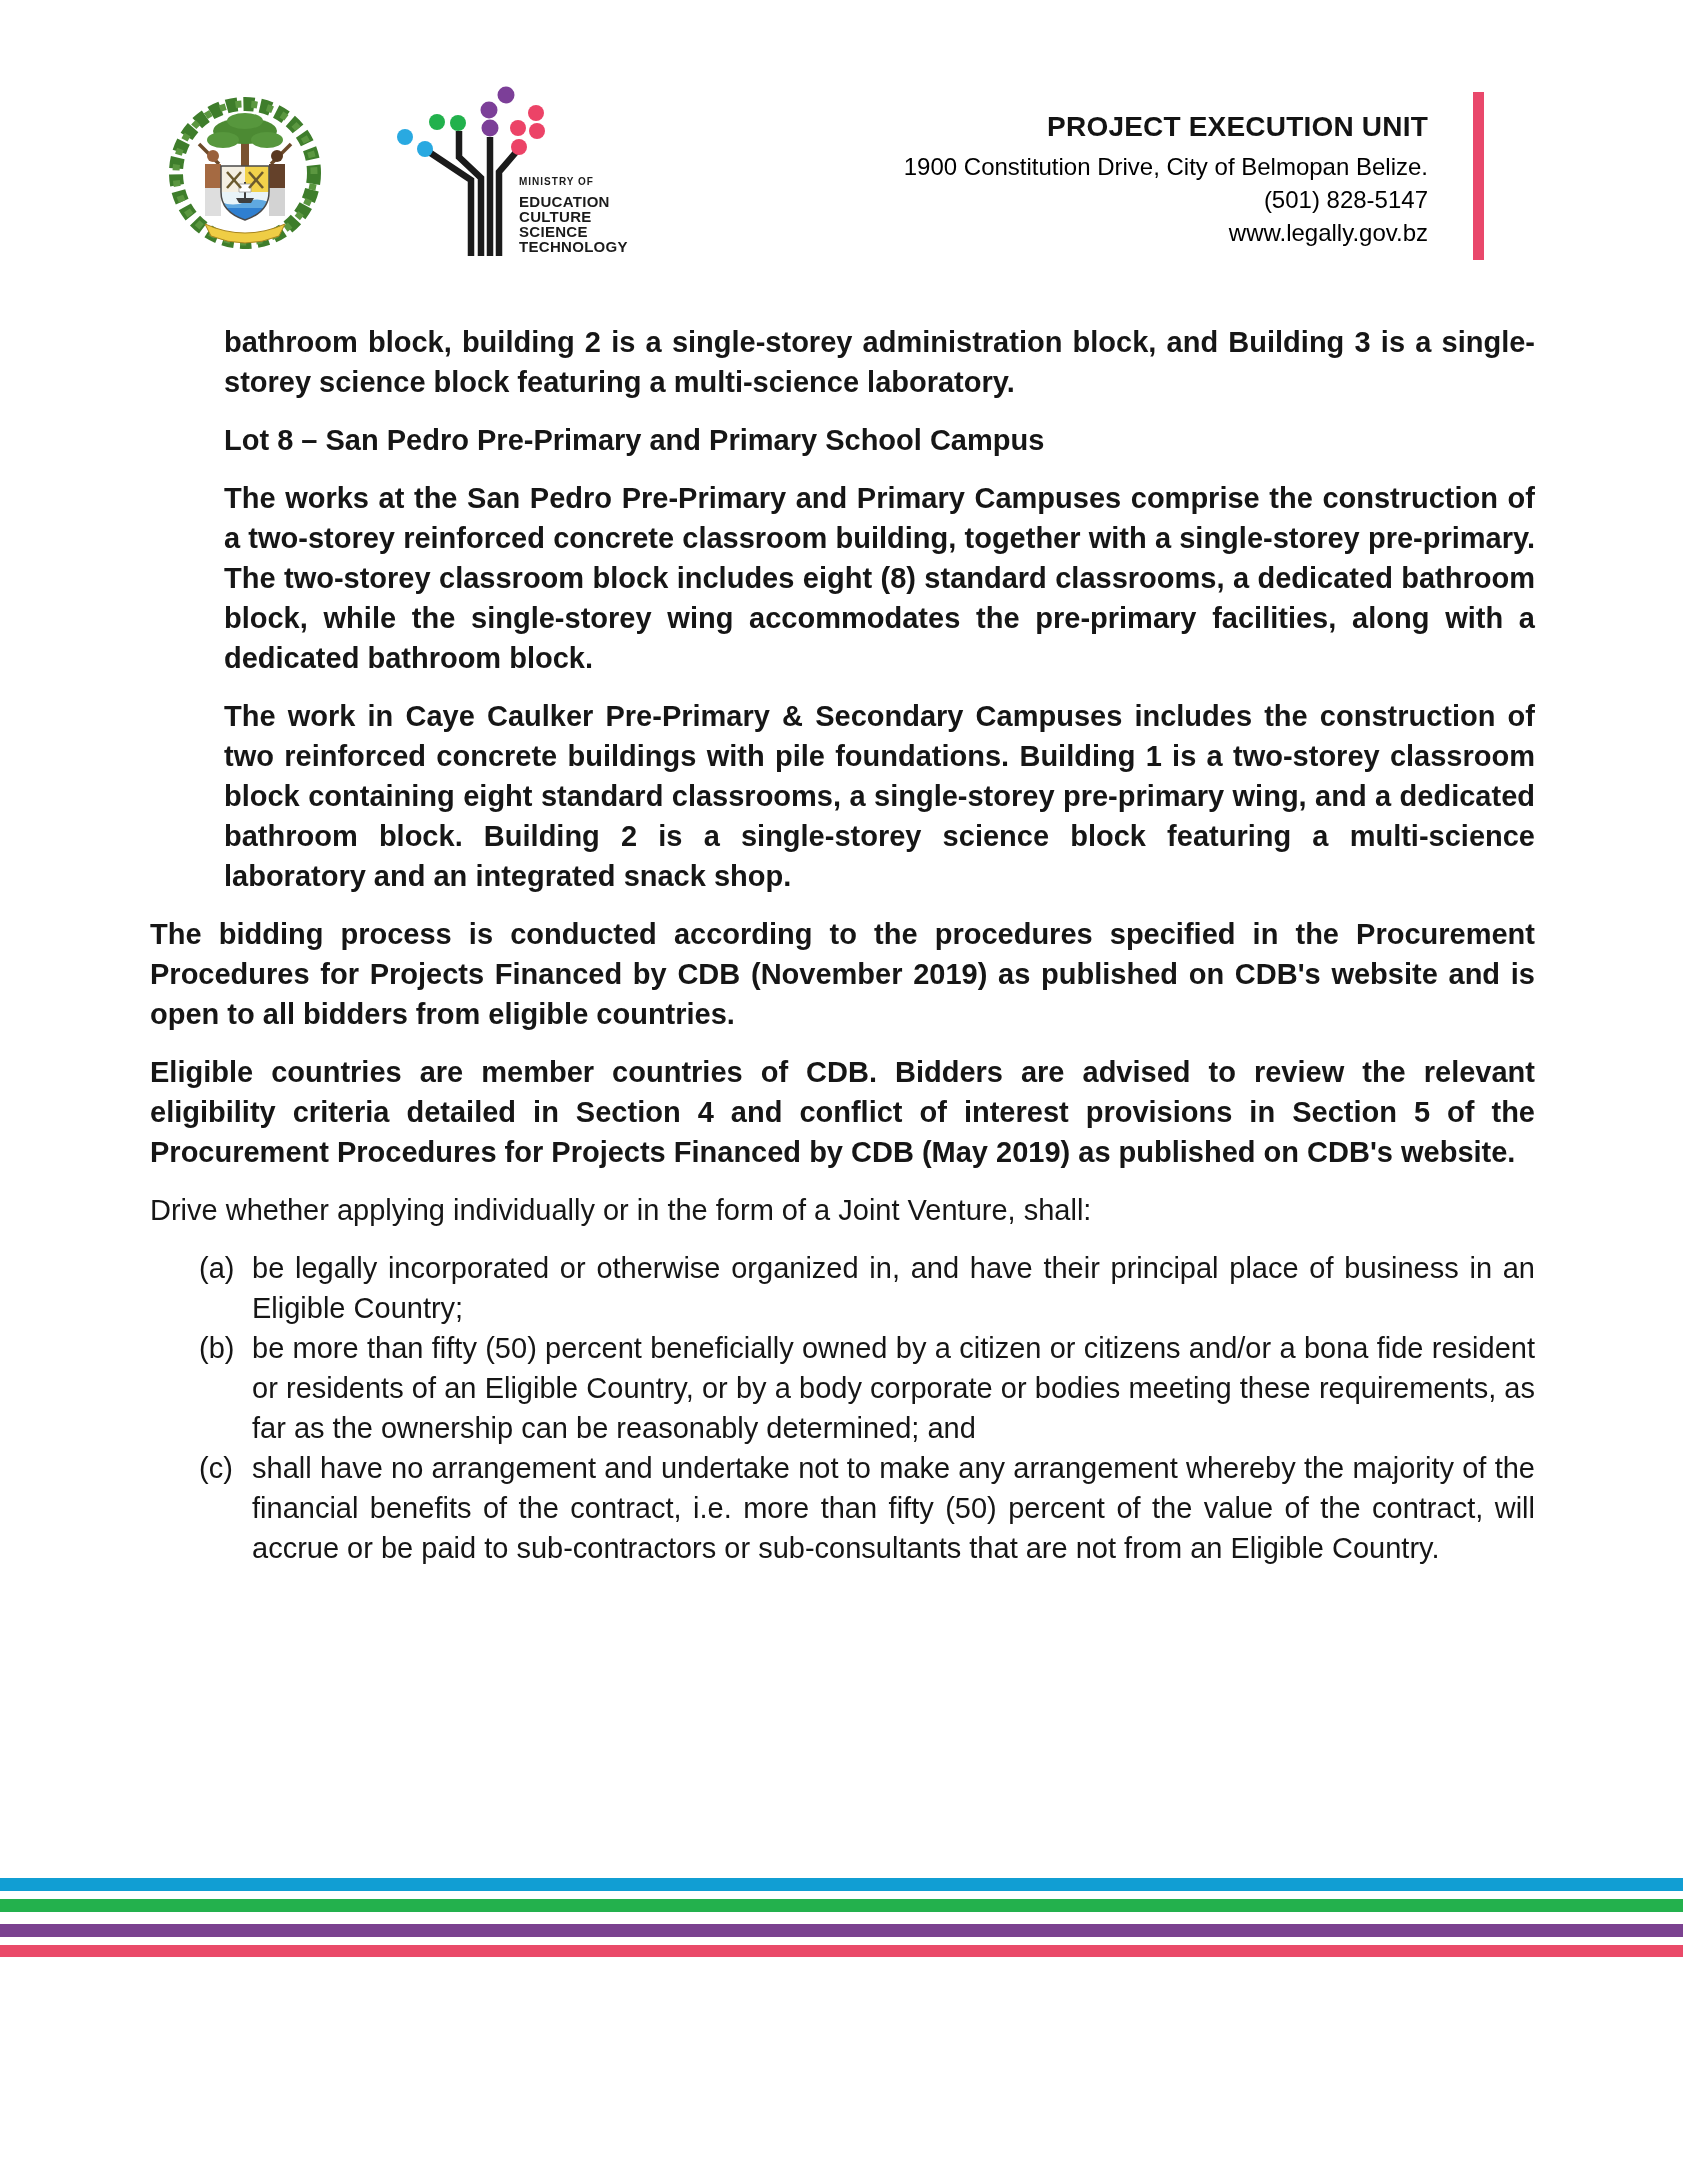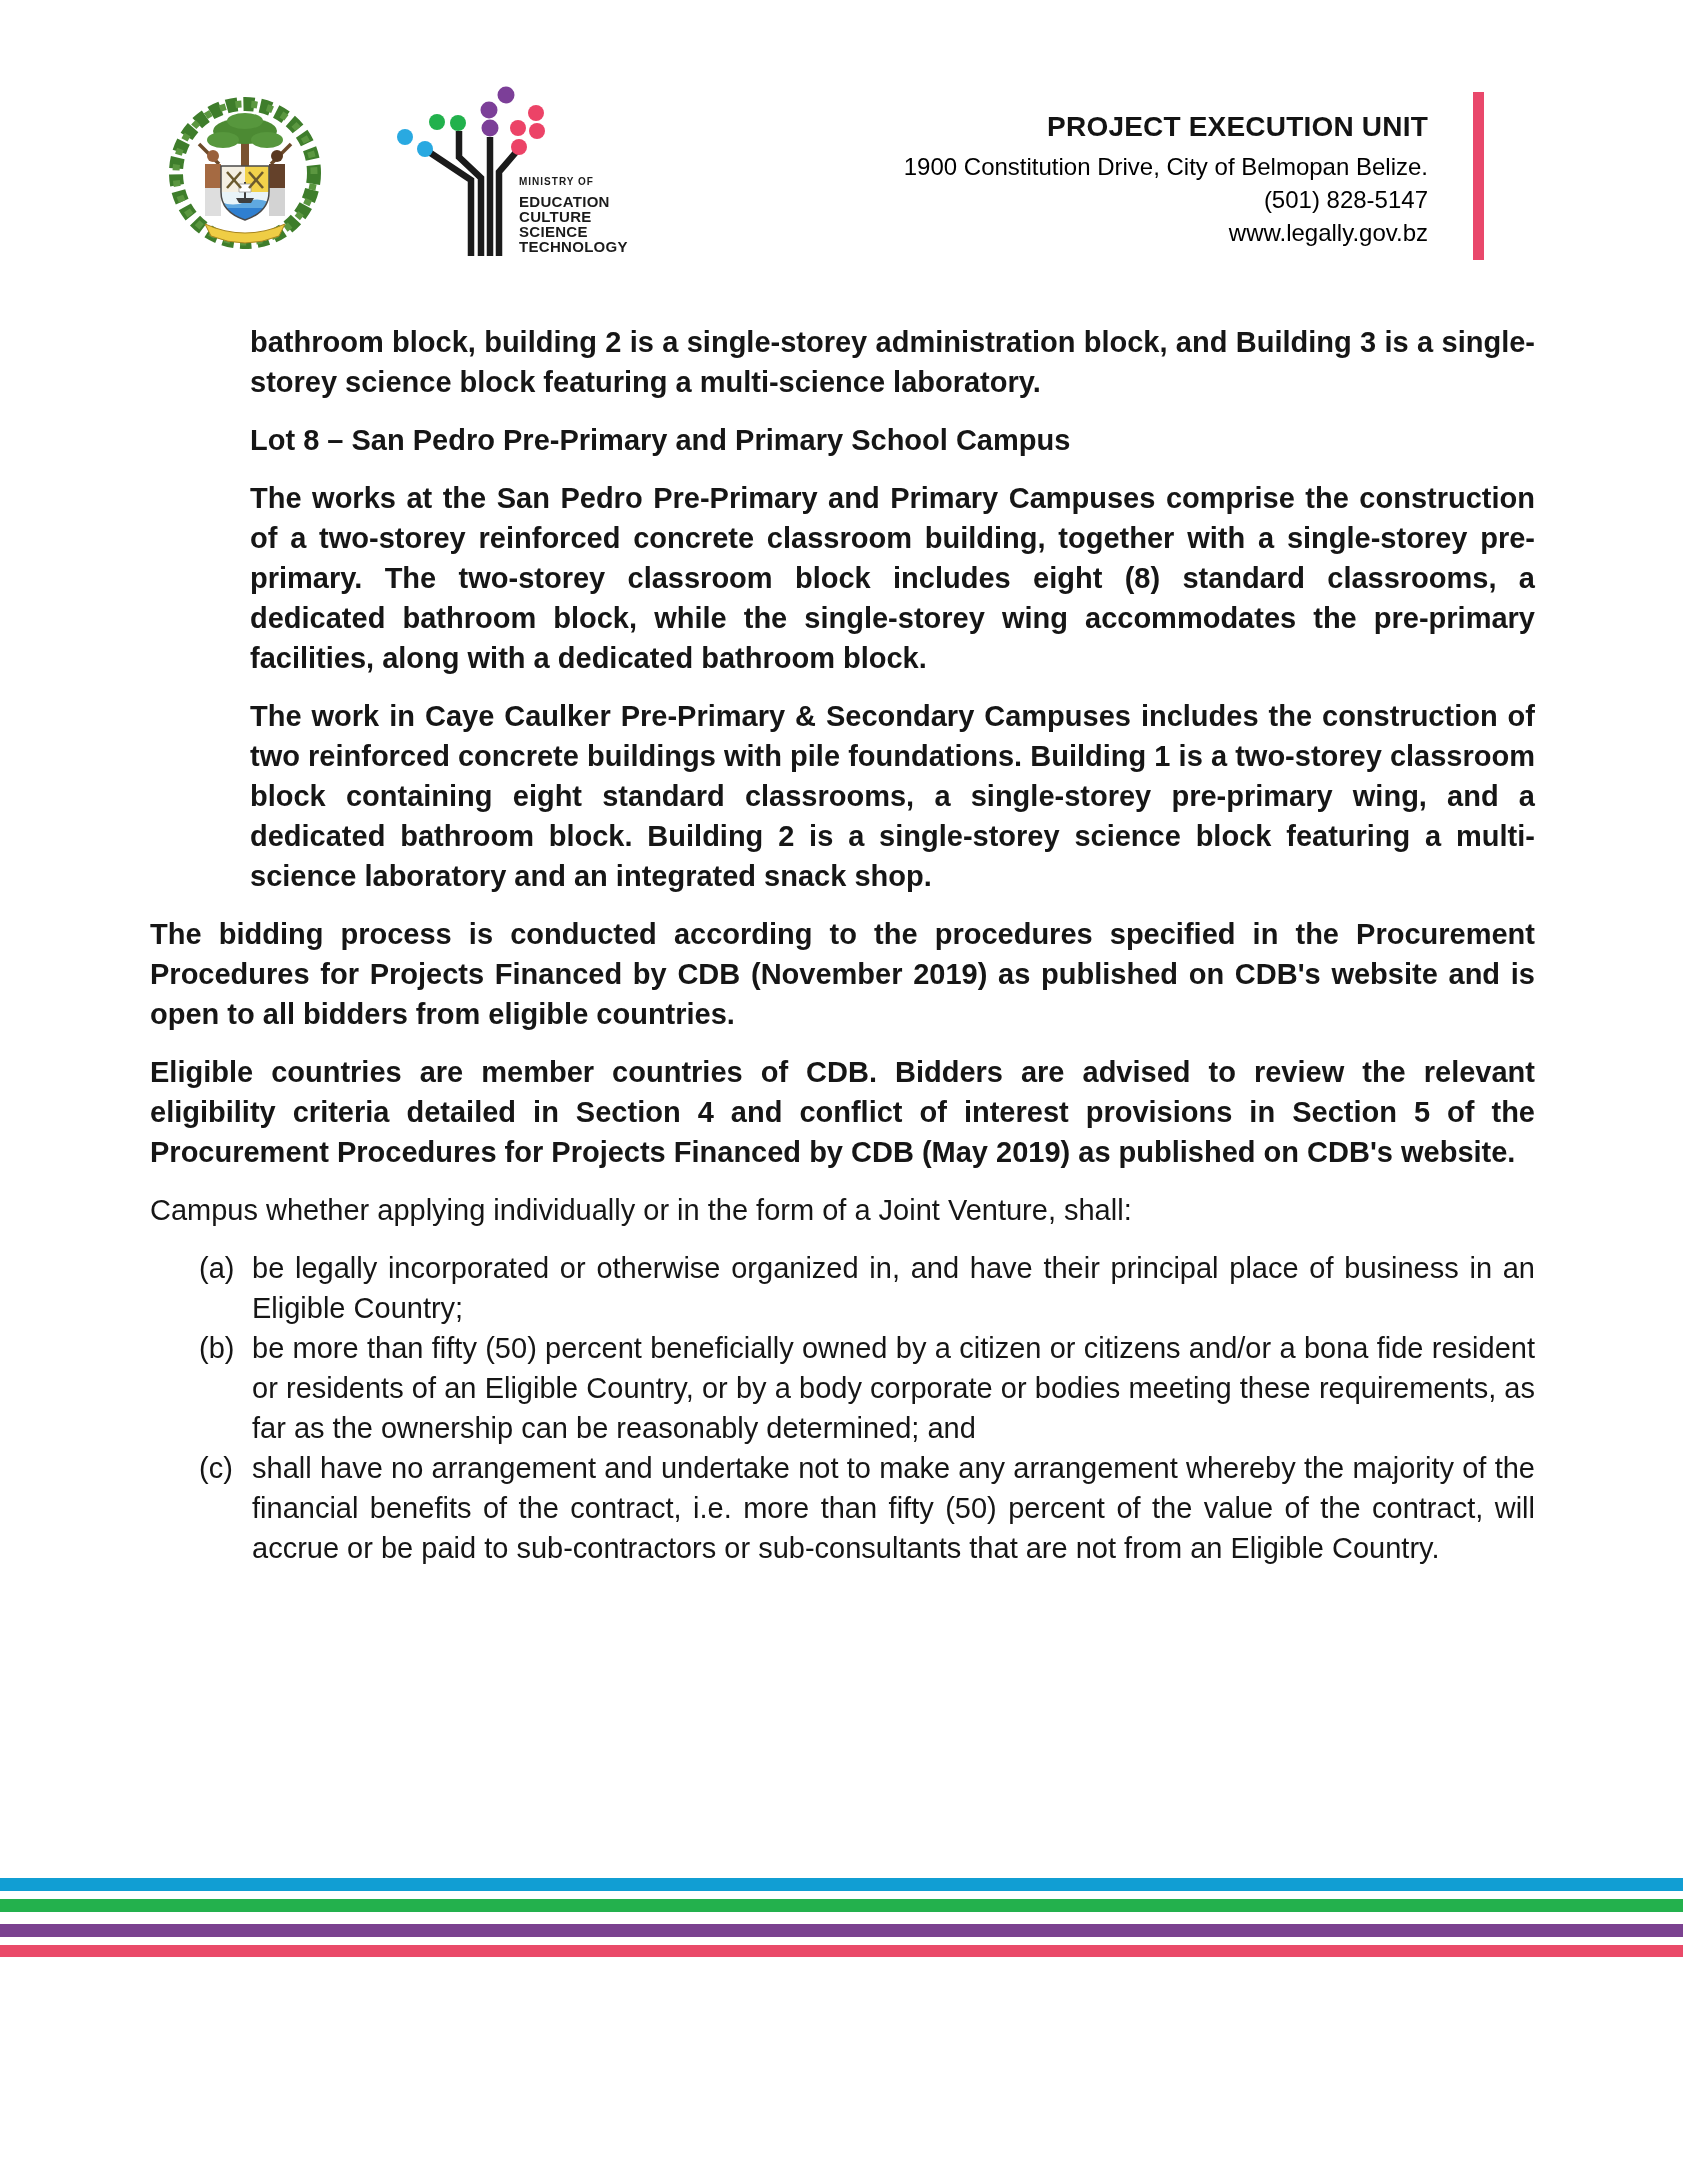--- a/index.html
+++ b/index.html
@@ -14,21 +14,21 @@
   .unit-block{position:absolute;top:112px;right:255px;text-align:right;}
   .unit-title{font-size:28px;font-weight:800;letter-spacing:.2px;color:#141414;margin:0 0 8px 0;line-height:30px;}
   .unit-line{font-size:24px;color:#000000;line-height:33px;}
   .accent-bar{position:absolute;left:1473px;top:92px;width:11px;height:168px;}
 
   
   .content{position:absolute;left:150px;top:322px;width:1385px;font-size:29px;line-height:40px;}
   .para{margin:0 0 18px 0;}
   .just{text-align:justify;font-weight:bold;}
   .bold{font-weight:bold;}
-  .ind{margin-left:100px;}
+  .ind{margin-left:74px;}
   .firm-list{list-style:none;margin:6px 0 0 0;padding:0;}
   .li{position:relative;padding-left:102px;text-align:justify;}
   .li .marker{position:absolute;left:49px;top:0;}
 
   
   .stripe{position:absolute;left:0;width:1683px;}
   .stripe-0{top:1878px;height:13px;}
   .stripe-1{top:1899px;height:13px;}
   .stripe-2{top:1924px;height:13px;}
   .stripe-3{top:1945px;height:12px;}
@@ -126,21 +126,21 @@
     <div class="accent-bar" style="background: rgb(233, 72, 107);"></div>
   </header>
 
   <main class="content">
     <p class="para bold ind just">bathroom block, building 2 is a single-storey administration block, and Building 3 is a single-storey science block featuring a multi-science laboratory.</p>
     <p class="para bold ind">Lot 8 – San Pedro Pre-Primary and Primary School Campus</p>
     <p class="para bold ind just">The works at the San Pedro Pre-Primary and Primary Campuses comprise the construction of a two-storey reinforced concrete classroom building, together with a single-storey pre-primary. The two-storey classroom block includes eight (8) standard classrooms, a dedicated bathroom block, while the single-storey wing accommodates the pre-primary facilities, along with a dedicated bathroom block.</p>
     <p class="para bold ind just">The work in Caye Caulker Pre-Primary &amp; Secondary Campuses includes the construction of two reinforced concrete buildings with pile foundations. Building 1 is a two-storey classroom block containing eight standard classrooms, a single-storey pre-primary wing, and a dedicated bathroom block. Building 2 is a single-storey science block featuring a multi-science laboratory and an integrated snack shop.</p>
     <p class="para just">The bidding process is conducted according to the procedures specified in the Procurement Procedures for Projects Financed by CDB (November 2019) as published on CDB's website and is open to all bidders from eligible countries.</p>
     <p class="para just">Eligible countries are member countries of CDB. Bidders are advised to review the relevant eligibility criteria detailed in Section 4 and conflict of interest provisions in Section 5 of the Procurement Procedures for Projects Financed by CDB (May 2019) as published on CDB's website.</p>
-    <p class="para">Campus whether applying individually or in the form of a Joint Venture, shall:</p>
+    <p class="para">Drive whether applying individually or in the form of a Joint Venture, shall:</p>
 
     <ol class="firm-list">
       <li class="li">
         <span class="marker">(a)</span>
         <span>be legally incorporated or otherwise organized in, and have their principal place of business in an Eligible Country;</span>
       </li>
       <li class="li">
         <span class="marker">(b)</span>
         <span>be more than fifty (50) percent beneficially owned by a citizen or citizens and/or a bona fide resident or residents of an Eligible Country, or by a body corporate or bodies meeting these requirements, as far as the ownership can be reasonably determined; and</span>
       </li>

